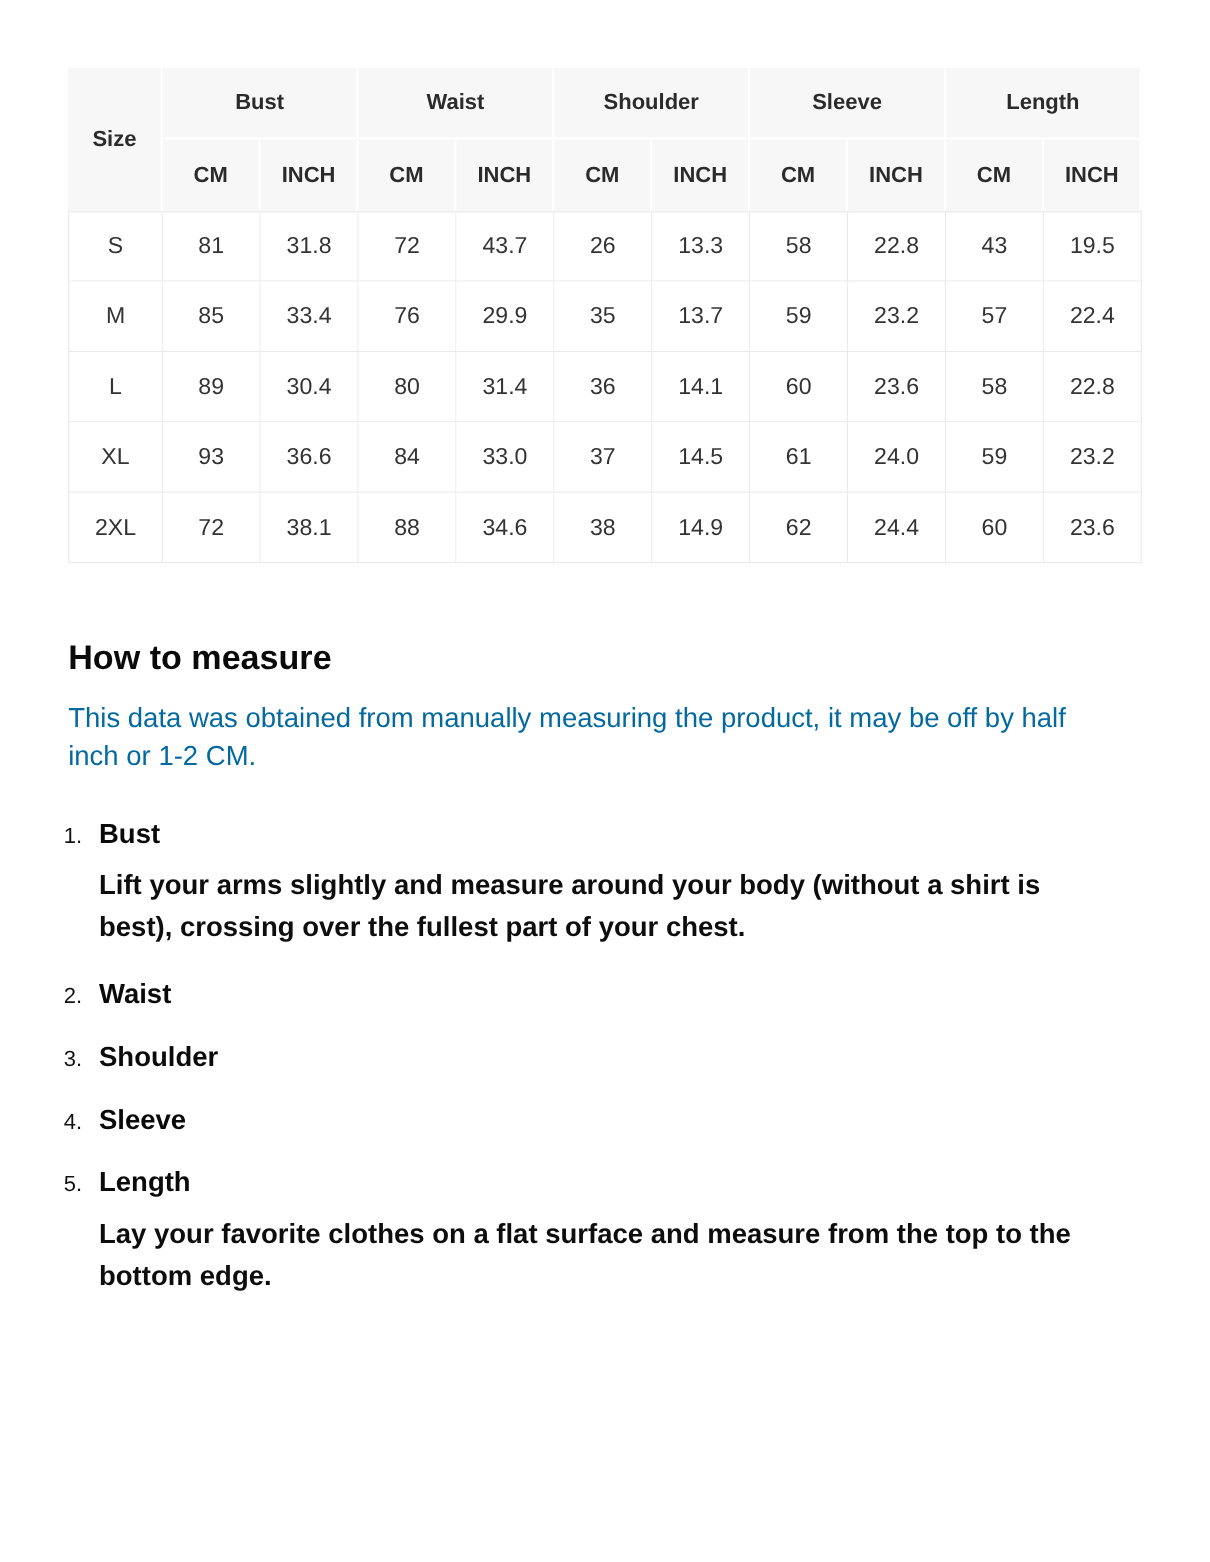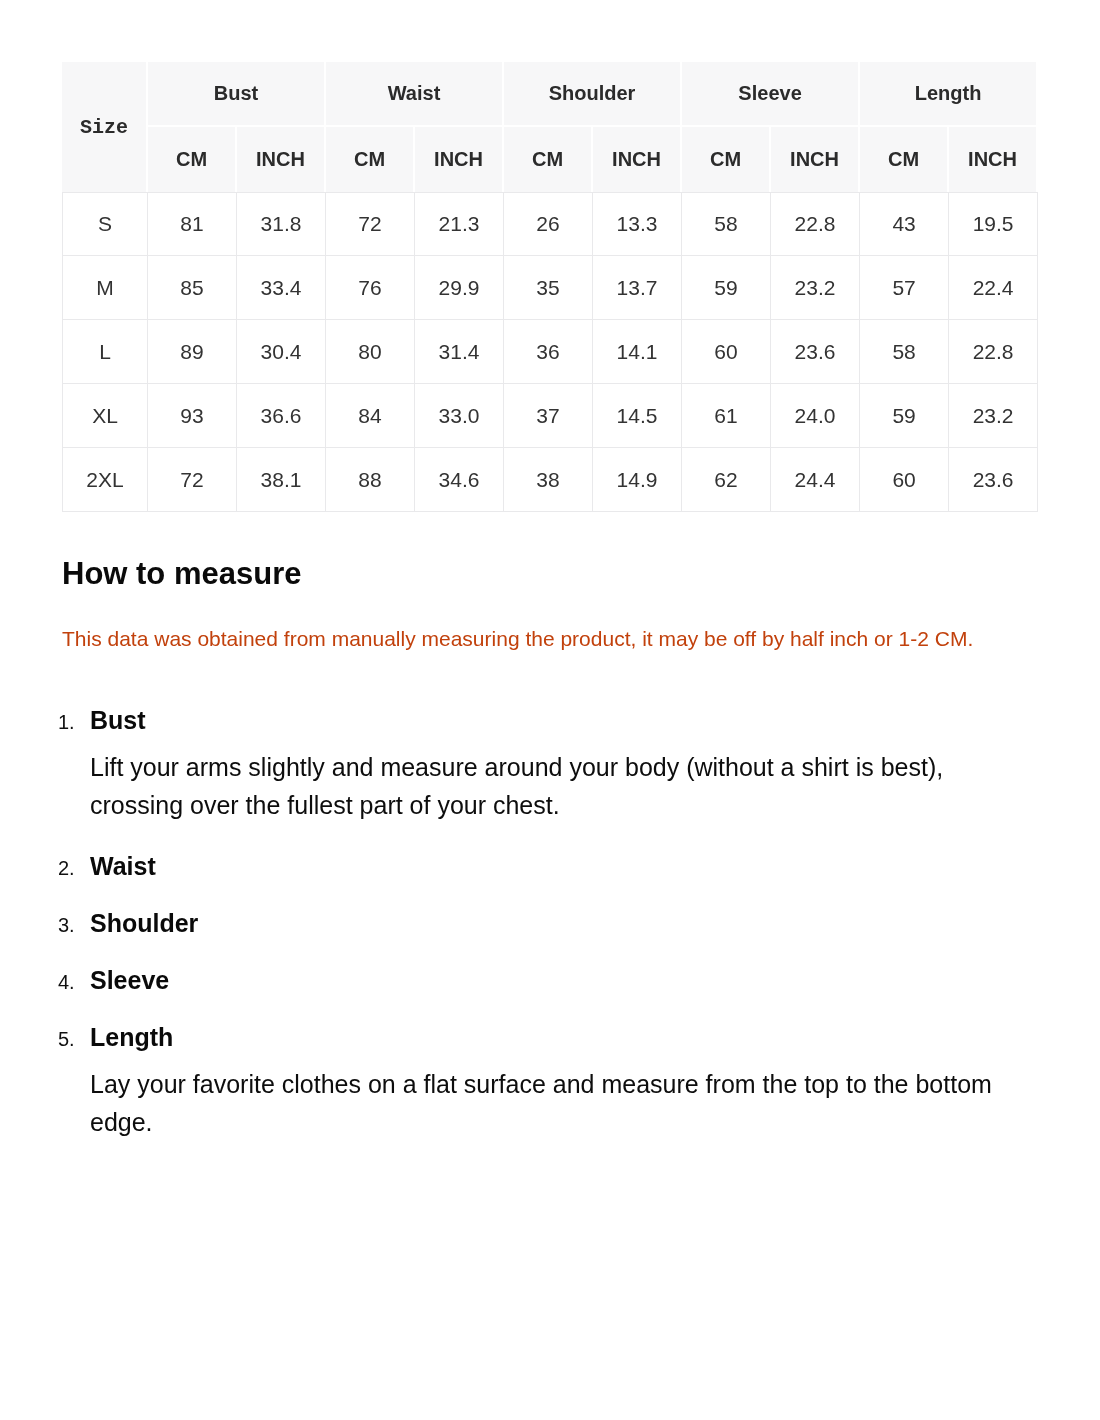--- a/index.html
+++ b/index.html
@@ -29,44 +29,44 @@
     color: #2b2b2b;
     font-weight: bold;
     font-size: 20px;
     border-right: 2px solid #ffffff;
   }
   .size-table thead th.group-th {
     height: 65px;
     border-bottom: 2px solid #ffffff;
   }
   .size-table thead th.unit-th { height: 65px; }
-  .size-table thead th.size-th { height: 130px; font-family: Liberation Mono, monospace; }
+  .size-table thead th.size-th { height: 130px; }
   .size-table tbody td {
     background: #ffffff;
     color: #333333;
     height: 64px;
     border-right: 1px solid #e9e9eb;
     border-bottom: 1px solid #e9e9eb;
   }
   .size-table tbody tr:first-child td { border-top: 1px solid #e9e9eb; }
   .size-table tbody td:first-child { border-left: 1px solid #e9e9eb; }
 
   
   .howto h2 {
-    margin-top: 44px;
+    margin-top: 68px;
     font-size: 31px;
     font-weight: bold;
     color: #0a0a0a;
   }
   .howto .intro {
     margin-top: 20px;
-    font-size: 21px;
-    line-height: 54px;
+    font-size: 25px;
+    line-height: 34px;
     max-width: 930px;
-    color: #c2410c;
+    color: #0369a1;
   }
   ol.steps {
     list-style: none;
     margin: 40px 0 0 -4px;
   }
   .step { margin-top: 28px; }
   .step:first-child { margin-top: 0; }
   .step-head { display: flex; align-items: baseline; }
   .step-num {
     flex: none;
@@ -79,20 +79,21 @@
     font-size: 25px;
     font-weight: bold;
     color: #0a0a0a;
   }
   .step-desc {
     margin: 13px 0 0 32px;
     font-size: 25px;
     line-height: 38px;
     max-width: 910px;
     color: #0d0d0d;
+    font-weight: bold;
   }
 </style>
 </head>
 <body>
 
 <div class="page">
 
   <table class="size-table">
     <colgroup id="table-cols">
         <col style="width: 86px;">
@@ -128,21 +129,21 @@
           <th class="unit-th">CM</th>
           <th class="unit-th">INCH</th>
         </tr>
     </thead>
     <tbody id="table-body">
         <tr>
           <td class="size-td">S</td>
           <td>81</td>
           <td>31.8</td>
           <td>72</td>
-          <td>21.3</td>
+          <td>43.7</td>
           <td>26</td>
           <td>13.3</td>
           <td>58</td>
           <td>22.8</td>
           <td>43</td>
           <td>19.5</td>
         </tr>
         <tr>
           <td class="size-td">M</td>
           <td>85</td>

